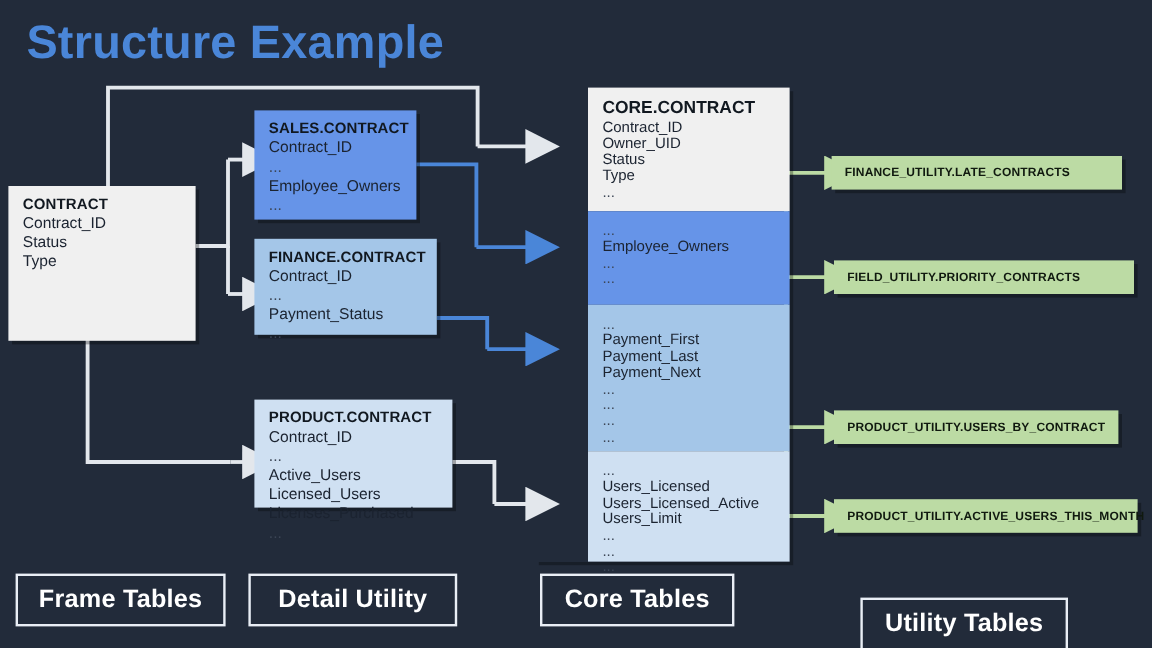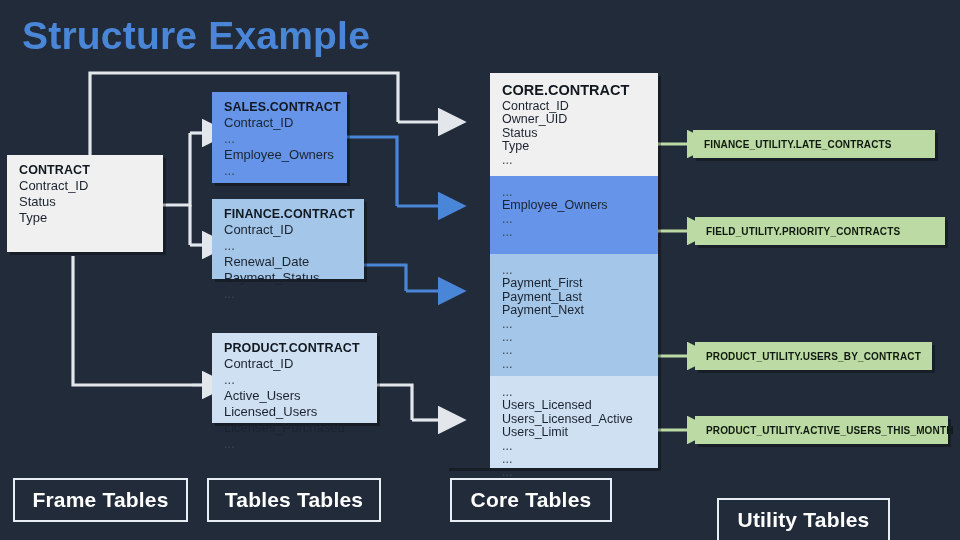--- a/index.html
+++ b/index.html
@@ -101,40 +101,39 @@
       <path d="M655,144 L690,144" marker-end="url(#agreen)"></path>
       <path d="M655,231 L690,231" marker-end="url(#agreen)"></path>
       <path d="M655,300 L655,430"></path>
       <path d="M655,356 L690,356" marker-end="url(#agreen)"></path>
       <path d="M655,430 L690,430" marker-end="url(#agreen)"></path>
     </g>
   </svg>
 
   <div class="title">Structure Example</div>
 
-  <div class="node tbl frame-node shadow" style="left:7px;top:155px;width:156px;height:97px;">
+  <div class="node tbl frame-node shadow" style="left:7px;top:155px;width:156px;height:129px;">
     <div class="hdr">CONTRACT</div>
     <div class="fld">Contract_ID</div>
     <div class="fld">Status</div>
     <div class="fld">Type</div>
   </div>
 
   <div class="node tbl sales-node shadow" style="left:212px;top:92px;width:135px;height:91px;">
     <div class="hdr">SALES.CONTRACT</div>
     <div class="fld">Contract_ID</div>
     <div class="dots">...</div>
     <div class="fld">Employee_Owners</div>
     <div class="dots">...</div>
   </div>
 
   <div class="node tbl fin-node shadow" style="left:212px;top:199px;width:152px;height:80px;">
     <div class="hdr">FINANCE.CONTRACT</div>
     <div class="fld">Contract_ID</div>
     <div class="dots">...</div>
-    <div class="fld">Renewal_Date</div>
     <div class="fld">Payment_Status</div>
     <div class="dots">...</div>
   </div>
 
   <div class="node tbl prod-node shadow" style="left:212px;top:333px;width:165px;height:90px;">
     <div class="hdr">PRODUCT.CONTRACT</div>
     <div class="fld">Contract_ID</div>
     <div class="dots">...</div>
     <div class="fld">Active_Users</div>
     <div class="fld">Licensed_Users</div>
@@ -188,21 +187,21 @@
     <span>PRODUCT_UTILITY.USERS_BY_CONTRACT</span>
   </div>
   <div class="util shadow" style="left:695px;top:416px;width:253px;height:28px;">
     <span>PRODUCT_UTILITY.ACTIVE_USERS_THIS_MONTH</span>
   </div>
 
   <div class="legend" style="left:13px;top:478px;width:175px;height:44px;">
     <span>Frame Tables</span>
   </div>
   <div class="legend" style="left:207px;top:478px;width:174px;height:44px;">
-    <span>Tables Tables</span>
+    <span>Detail Utility</span>
   </div>
   <div class="legend" style="left:450px;top:478px;width:162px;height:44px;">
     <span>Core Tables</span>
   </div>
   <div class="legend" style="left:717px;top:498px;width:173px;height:44px;">
     <span>Utility Tables</span>
   </div>
 
 </div>
 

